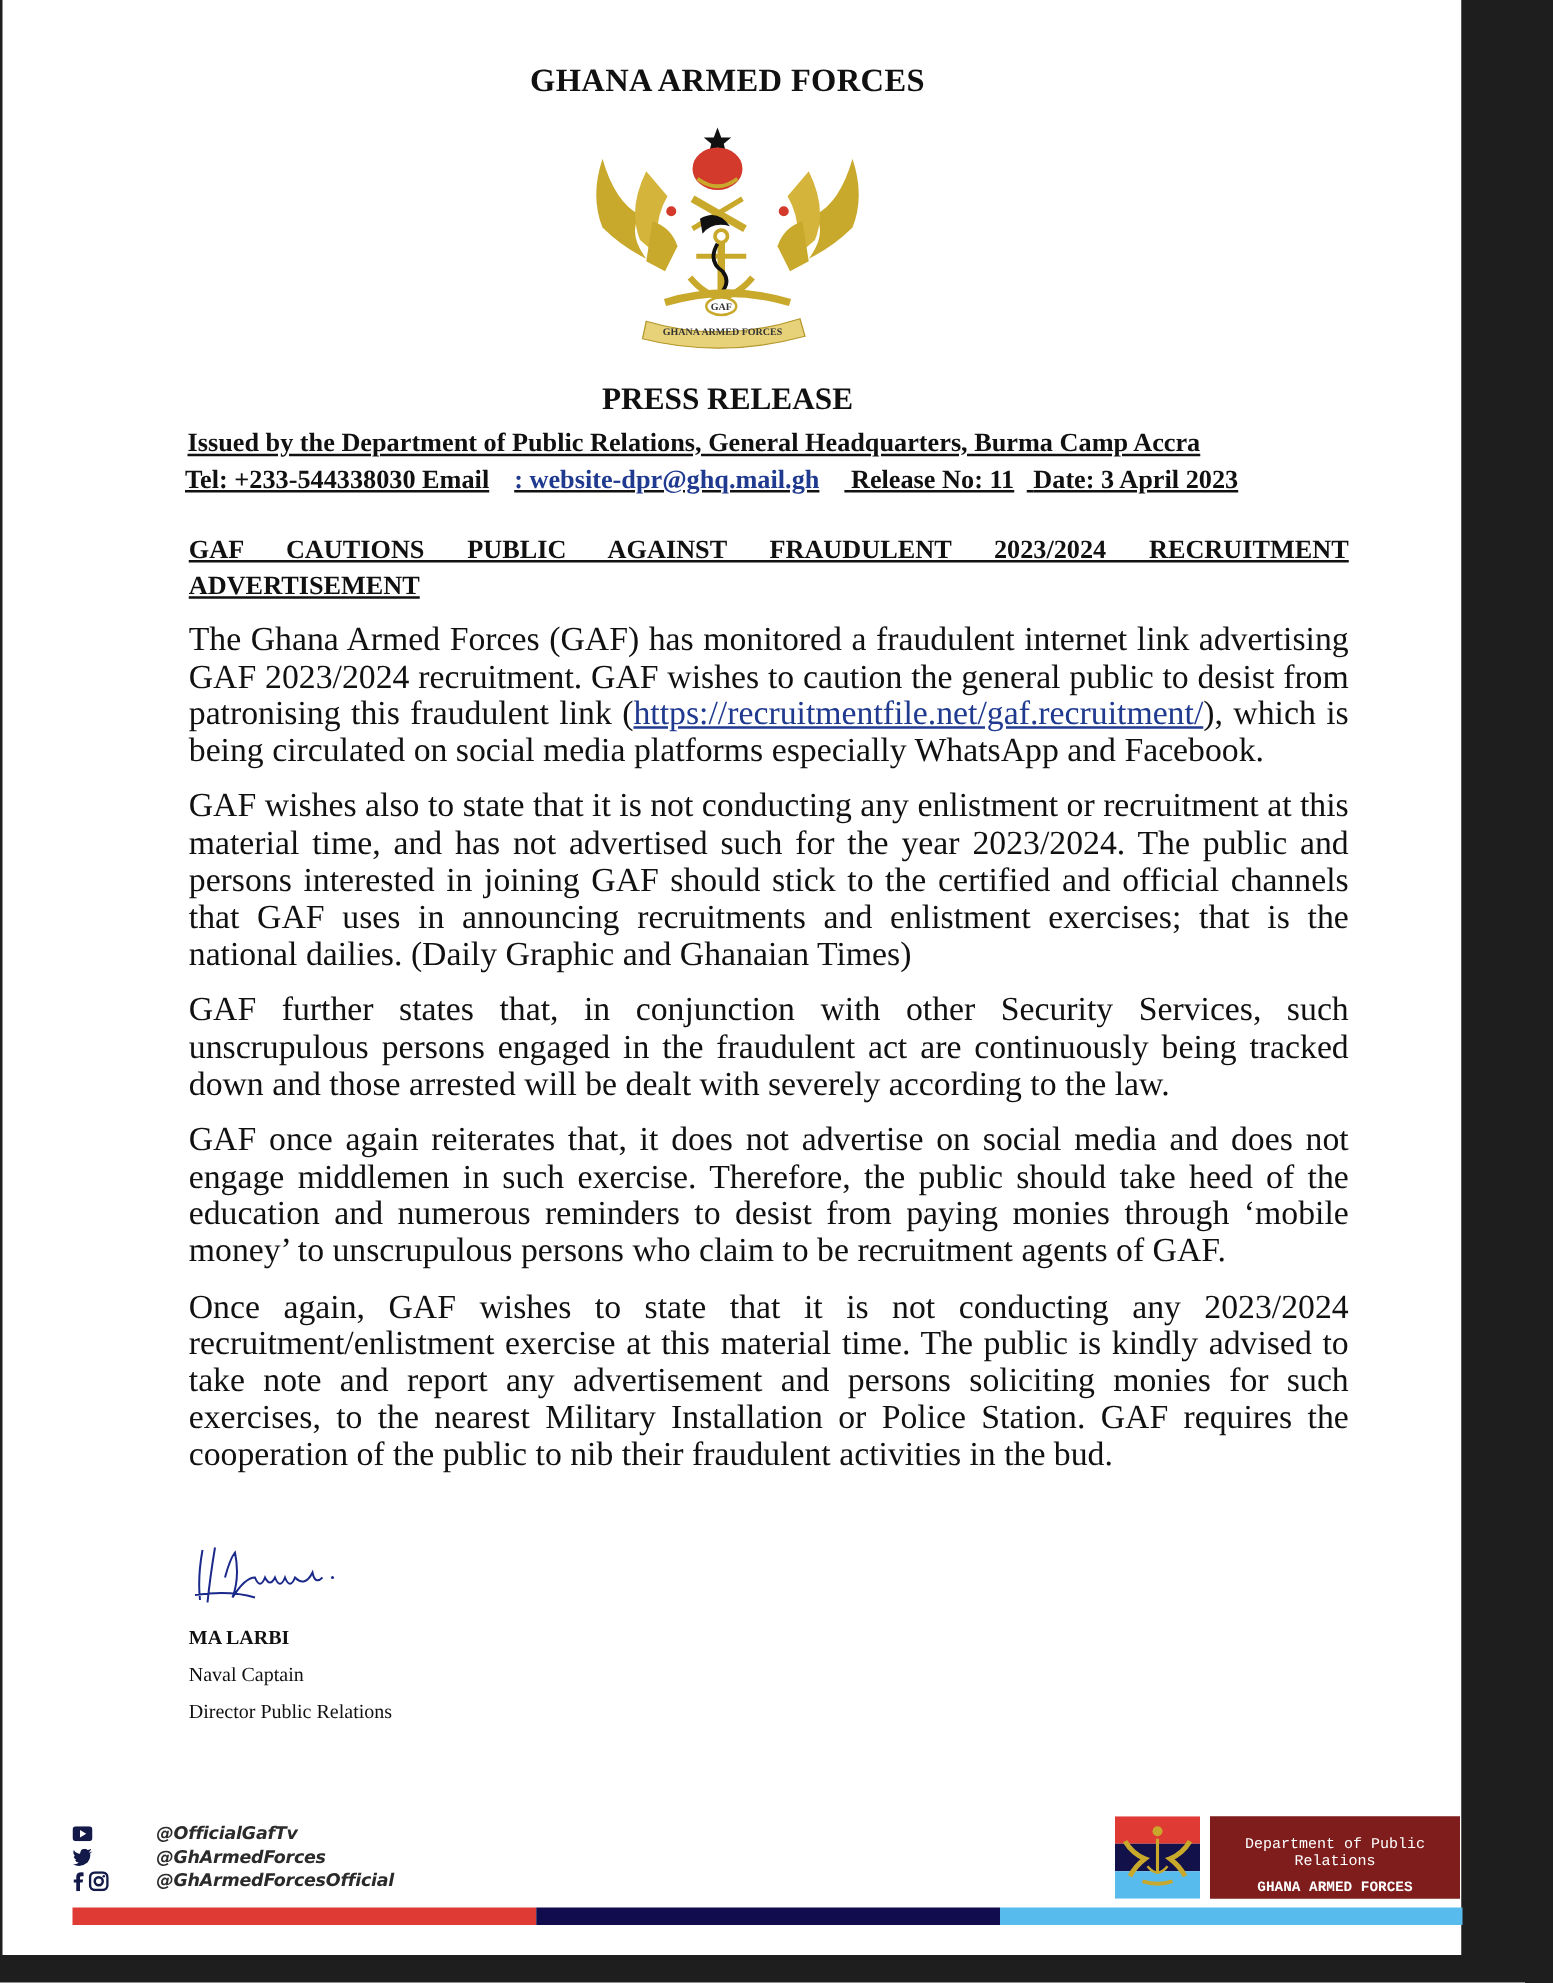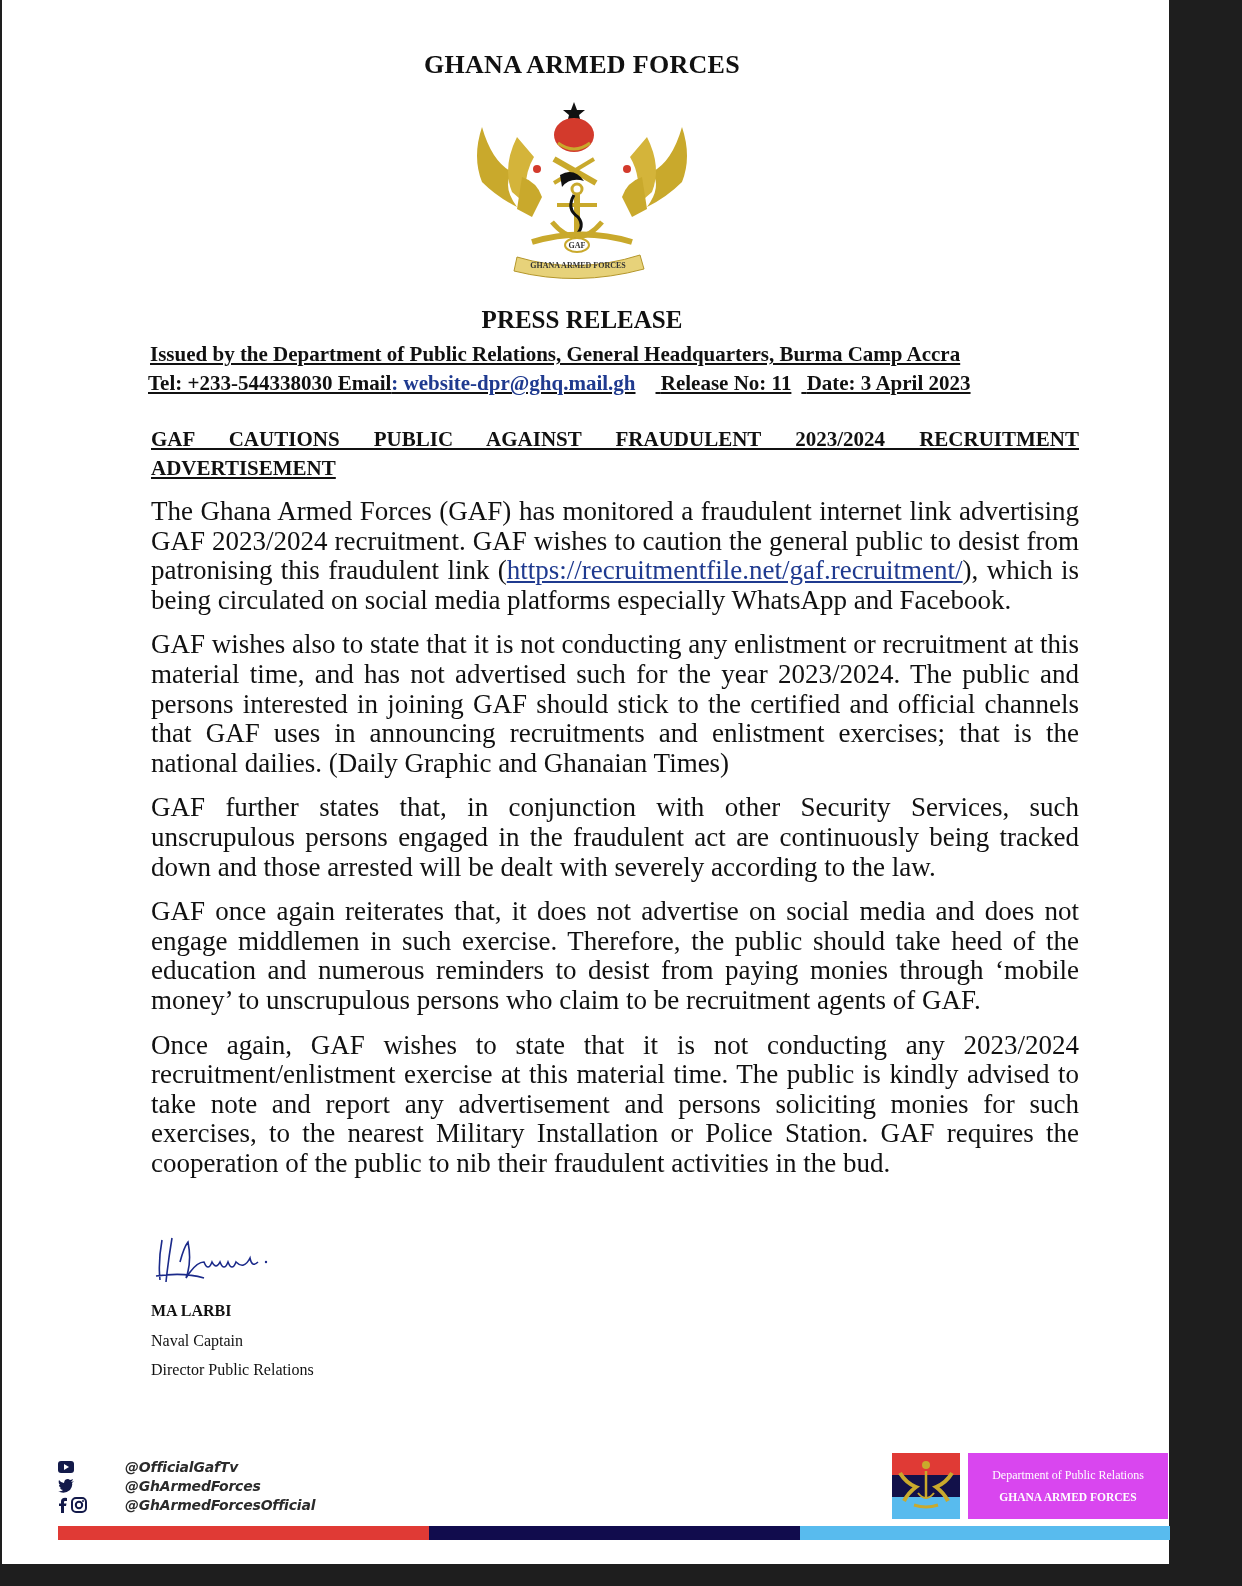--- a/index.html
+++ b/index.html
@@ -20,42 +20,42 @@
     font-weight:bold; font-size:25px;
   }
   .issued {
     position:absolute; top:342px; left:148px; width:930px; font-weight:bold; font-size:21px;
     text-decoration:underline; white-space:nowrap; text-align:justify;
   }
   .contact {
     position:absolute; top:371px; left:146px; width:934px; font-weight:bold; font-size:21px;
     text-decoration:underline; white-space:nowrap;
   }
-  .contact .email { color:#1f3a8f; font-weight:bold; }
+  .contact .email { color:#1f3a8f; font-weight:bold;padding-left:20px; }
   .contact .sp { display:inline-block; width:10px; }
   .content { position:absolute; left:149px; top:425px; width:928px; }
   .headline {
     font-weight:bold; font-size:21px; line-height:29px; text-decoration:underline;
     text-align:justify; text-align-last:left; margin:0 0 14px 0; word-spacing:6px;
   }
   .para {
     font-size:27px; line-height:29.6px; text-align:justify; margin:0 0 15px 0;
   }
   .para a { color:#1f3a8f; text-decoration:underline; }
   .signature { position:absolute; left:152px; top:1232px; width:160px; height:60px; }
   .signer { position:absolute; left:149px; top:1296px; font-size:16px; line-height:29.5px; }
   .signer .name { font-weight:bold; }
   .social { position:absolute; left:56px; top:1457px; font-family:"DejaVu Sans", sans-serif; }
   .social-row { display:flex; align-items:center; height:19px;gap:23px; }
   .social-icons { width:44px; display:flex; gap:4px; align-items:center; }
   .social-text { font-style:italic; font-weight:bold; font-size:14px; color:#2b2b2b; letter-spacing:-0.2px; }
   .logo-box { position:absolute; left:890px; top:1453px; width:68px; height:66px; }
   .dept-box {
-    position:absolute; left:966px; top:1453px; width:200px; height:66px; background:#d946ef;
-    color:#fff; font-family:Liberation Serif, serif; text-align:center;
+    position:absolute; left:966px; top:1453px; width:200px; height:66px; background:#7f1d1d;
+    color:#fff; font-family:Liberation Mono, monospace; text-align:center;
   }
   .dept-box .l1 { font-size:12px; margin-top:15px; }
   .dept-box .l2 { font-size:11.5px; font-weight:bold; margin-top:8px; }
   .bar { position:absolute; top:1526px; height:14px; }
   .bar.red { left:56px; width:371px; background:#e03a35; }
   .bar.navy { left:427px; width:371px; background:#110c4d; }
   .bar.blue { left:798px; width:370px; background:#58bbee; }
 </style>
 </head>
 <body>

